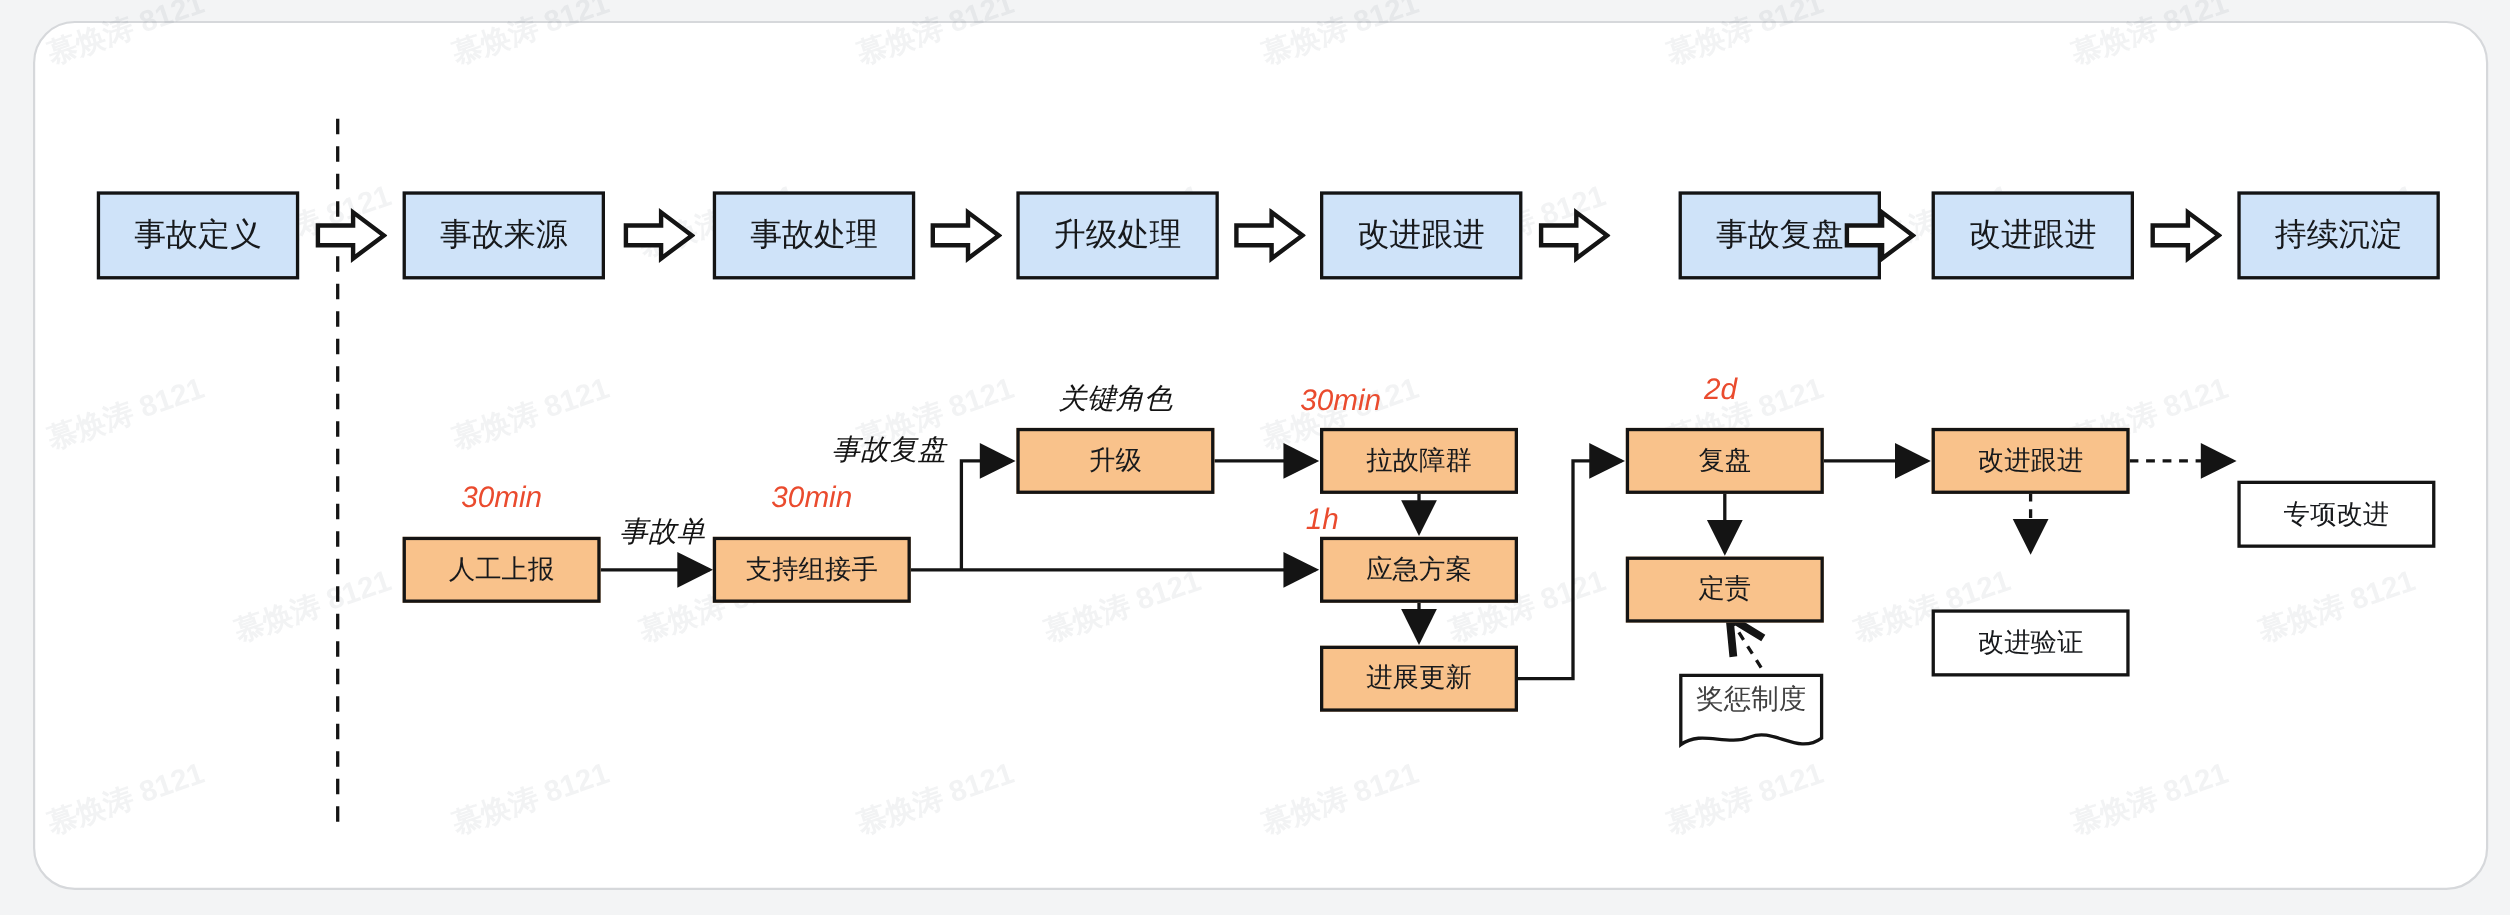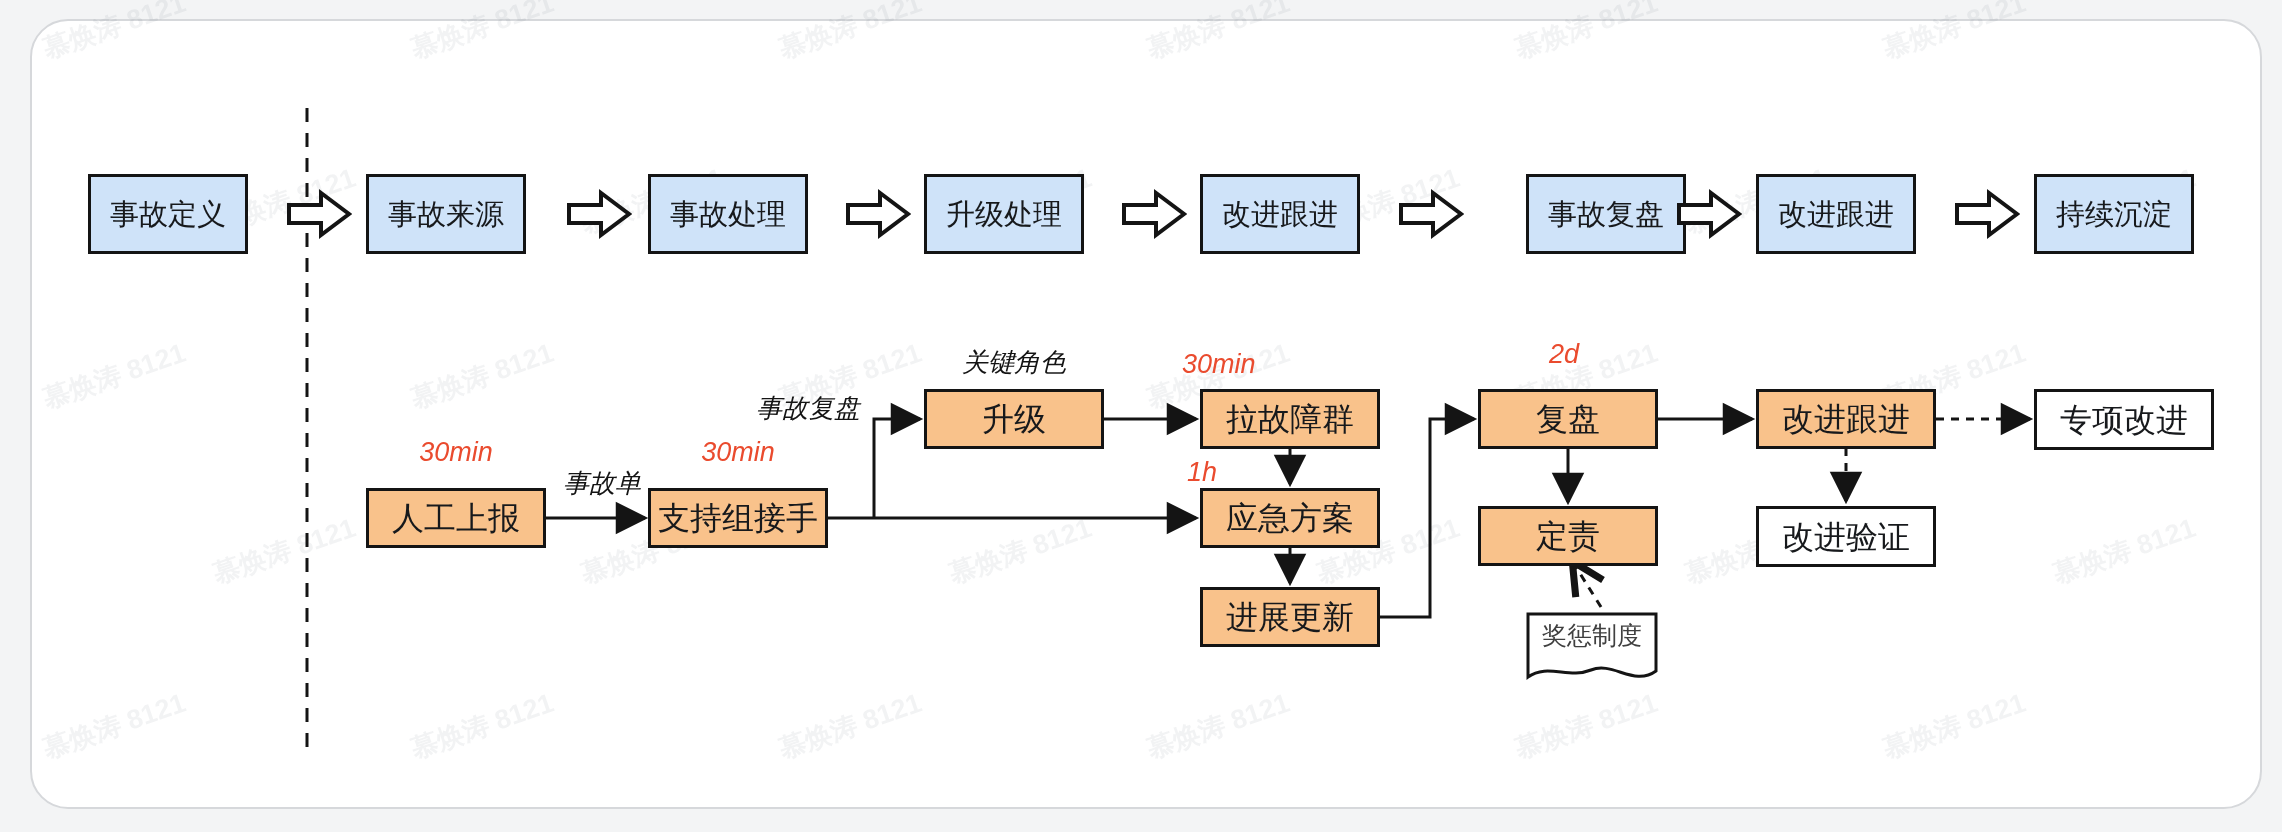--- a/index.html
+++ b/index.html
@@ -16,25 +16,25 @@
   }
   .wm-layer{position:absolute;left:0;top:0;width:2282px;height:832px;overflow:hidden;pointer-events:none;}
   .wm{
     position:absolute;font-size:27px;font-weight:600;white-space:nowrap;
     color:rgba(40,50,70,0.06);transform:rotate(-19deg);
   }
   svg.wires{position:absolute;left:0;top:0;pointer-events:none;}
   .box{
     position:absolute;display:flex;align-items:center;justify-content:center;
     border:3px solid #141414;box-sizing:border-box;
-    font-size:32px;line-height:1;color:#17191c;white-space:nowrap;
-  }
-  .box.blue{background:#cfe3f9;width:160px;height:80px;font-size:29px;}
+    font-size:24px;line-height:1;color:#17191c;white-space:nowrap;
+  }
+  .box.blue{background:#cfe3f9;width:184px;height:80px;font-size:29px;}
   .box.orange{background:#f9c28b;width:180px;height:60px;}
-  .box.white{background:#ffffff;width:180px;height:61px;}
+  .box.white{background:#ffffff;width:180px;height:61px;margin-top:48px;}
   .flow-arrow{position:absolute;width:66px;height:52px;}
   .lbl{position:absolute;font-size:26px;line-height:1.1;white-space:nowrap;font-style:italic;}
   .lbl.center{text-align:center;}
   .lbl.red{color:#ea4b2e;font-size:27px;}
   .doc{position:absolute;left:1525px;top:611px;width:134px;height:76px;}
   .doc svg{position:absolute;left:0;top:0;}
   .doc .doc-label{
     position:absolute;left:0;top:8px;width:134px;text-align:center;
     font-size:25px;color:#404040;
   }

